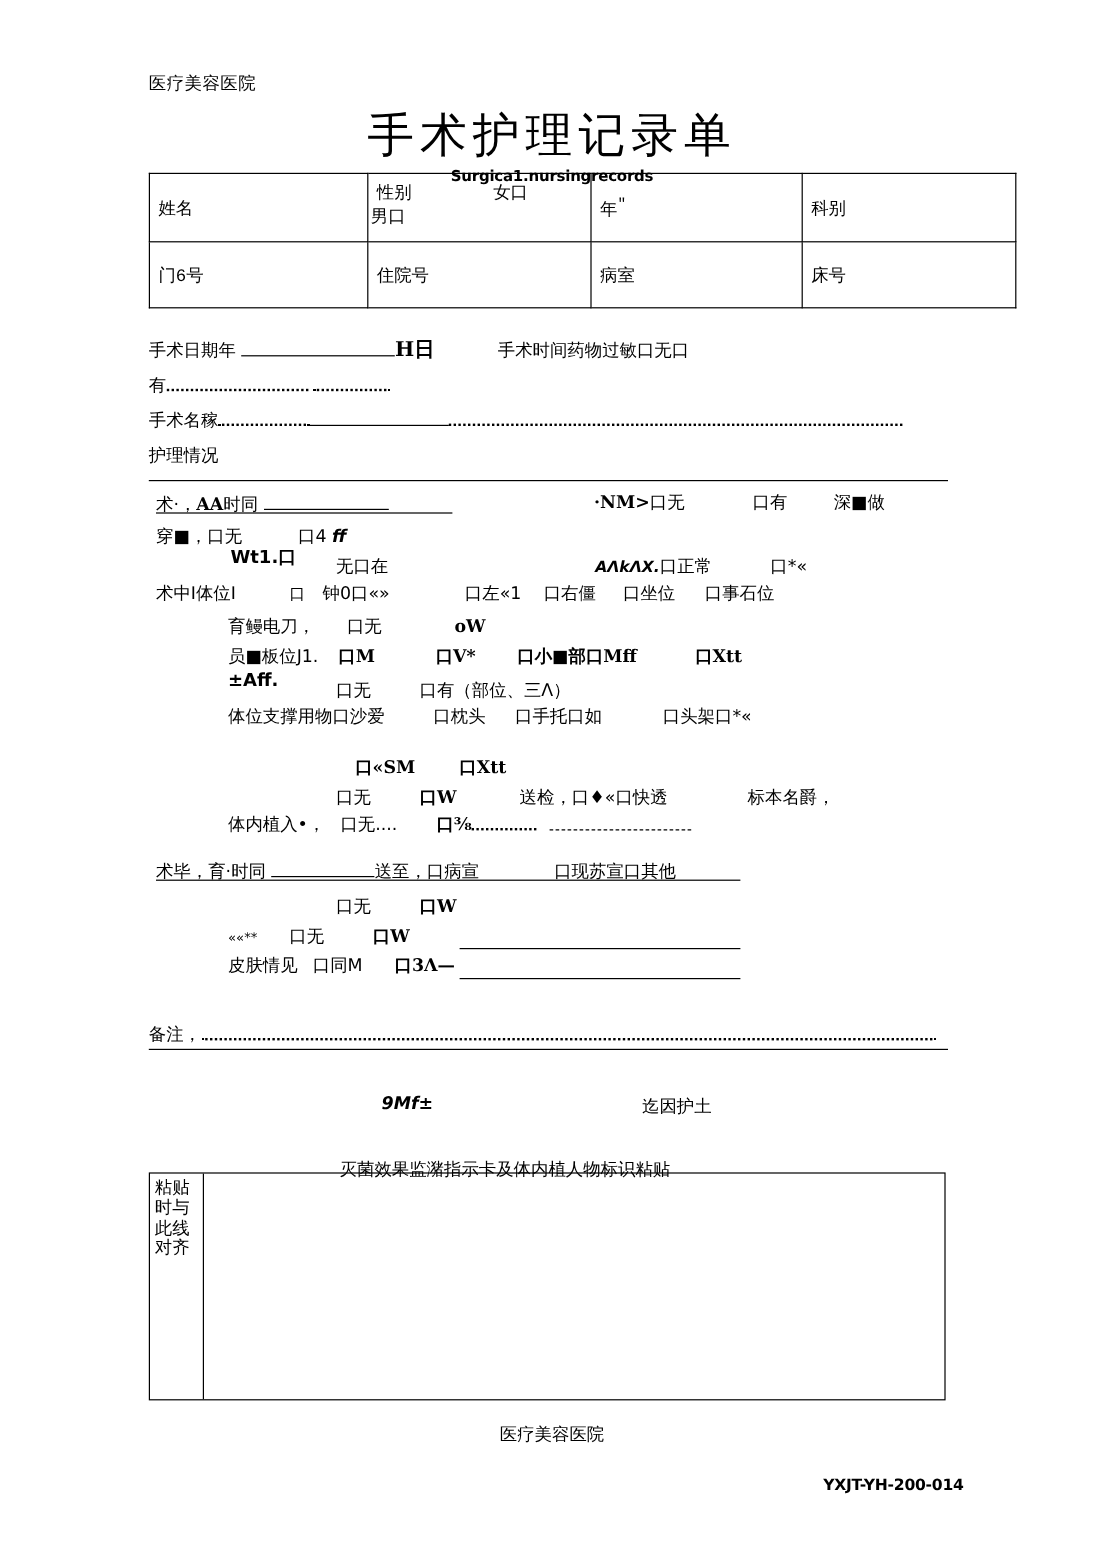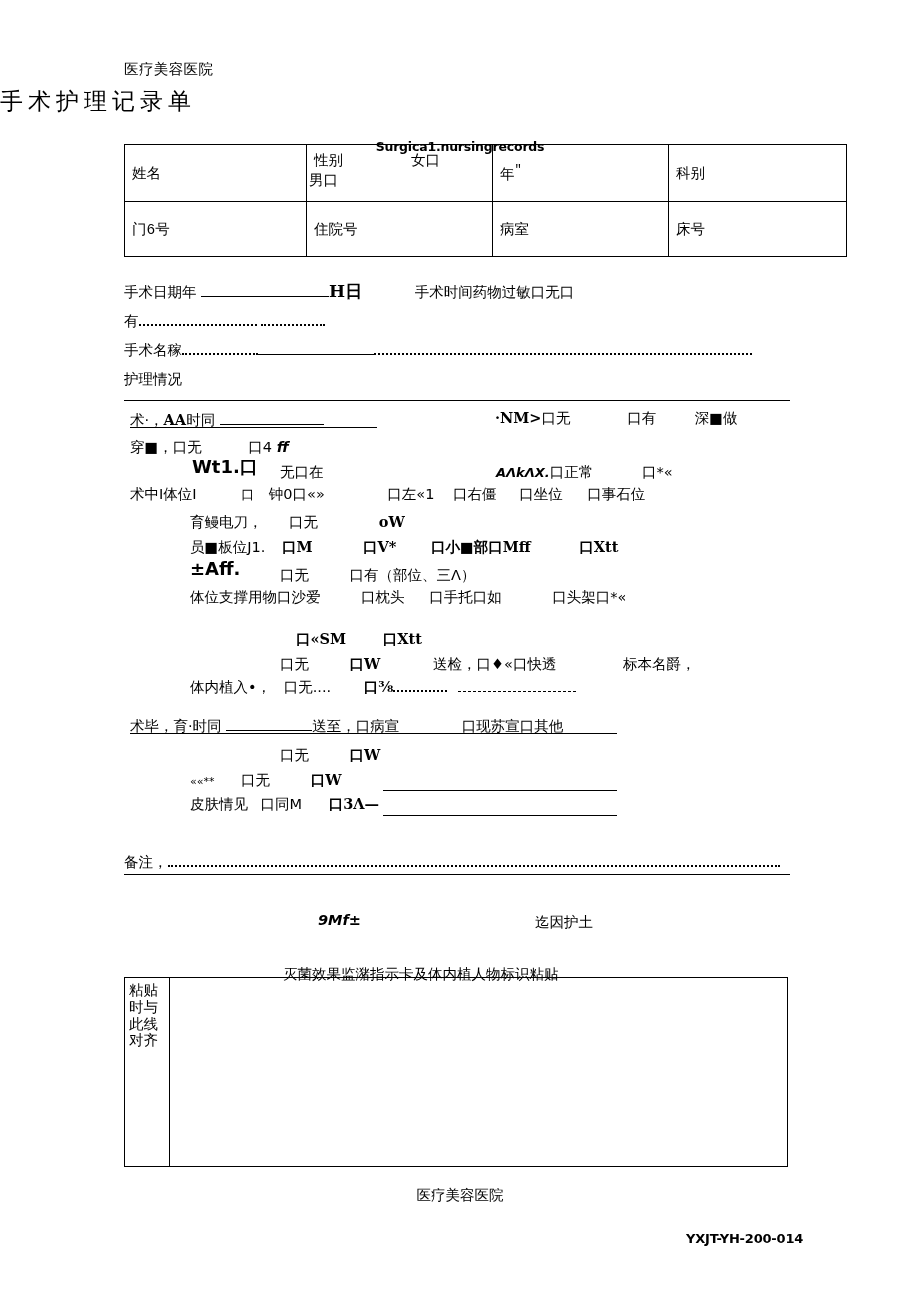--- a/index.html
+++ b/index.html
@@ -23,23 +23,23 @@
   
   .abs { position: absolute; white-space: nowrap; margin-top: 10px; }
 
   .hosp-top {
     left: 124px; top: 50px;
     font-size: 14.5px;
     letter-spacing: 0.4px;
   }
   .doc-title {
     left: 0; right: 0; top: 76px;
-    text-align: left;
+    text-align: center;
     font-family: "DejaVu Serif", "Liberation Serif", serif;
-    font-size: 23px;
+    font-size: 39px;
     letter-spacing: 5px;
     font-weight: 400;
   }
   .doc-subtitle {
     left: 0; right: 0; top: 129px;
     text-align: center;
     font-size: 12.5px;
     font-weight: bold;
     letter-spacing: -0.2px;
   }
@@ -107,21 +107,21 @@
 
   .body-row { position: absolute; font-size: 14.5px; white-space: nowrap; }
 
   .ul-seg {
     display: inline-block;
     border-bottom: 1px solid #000;
     height: 15px;
     vertical-align: baseline;
   }
   .serif { font-family: "DejaVu Serif", "Liberation Serif", serif; font-weight: bold; }
-  .bold-s { font-weight: bold; font-size: 18px; }
+  .bold-s { font-weight: bold; font-size: 15px; }
   .ital { font-style: italic; font-weight: bold; }
   .ital-s { font-style: italic; font-weight: bold; font-size: 13px; text-align: right; }
   .tiny { font-size: 11px; }
   .sq { font-size: 13px; }
 
   
   .ubar { position: absolute; background: #000; height: 1px; }
 
   
   .line-remark { left: 124px; top: 843px; font-size: 14.5px; }

